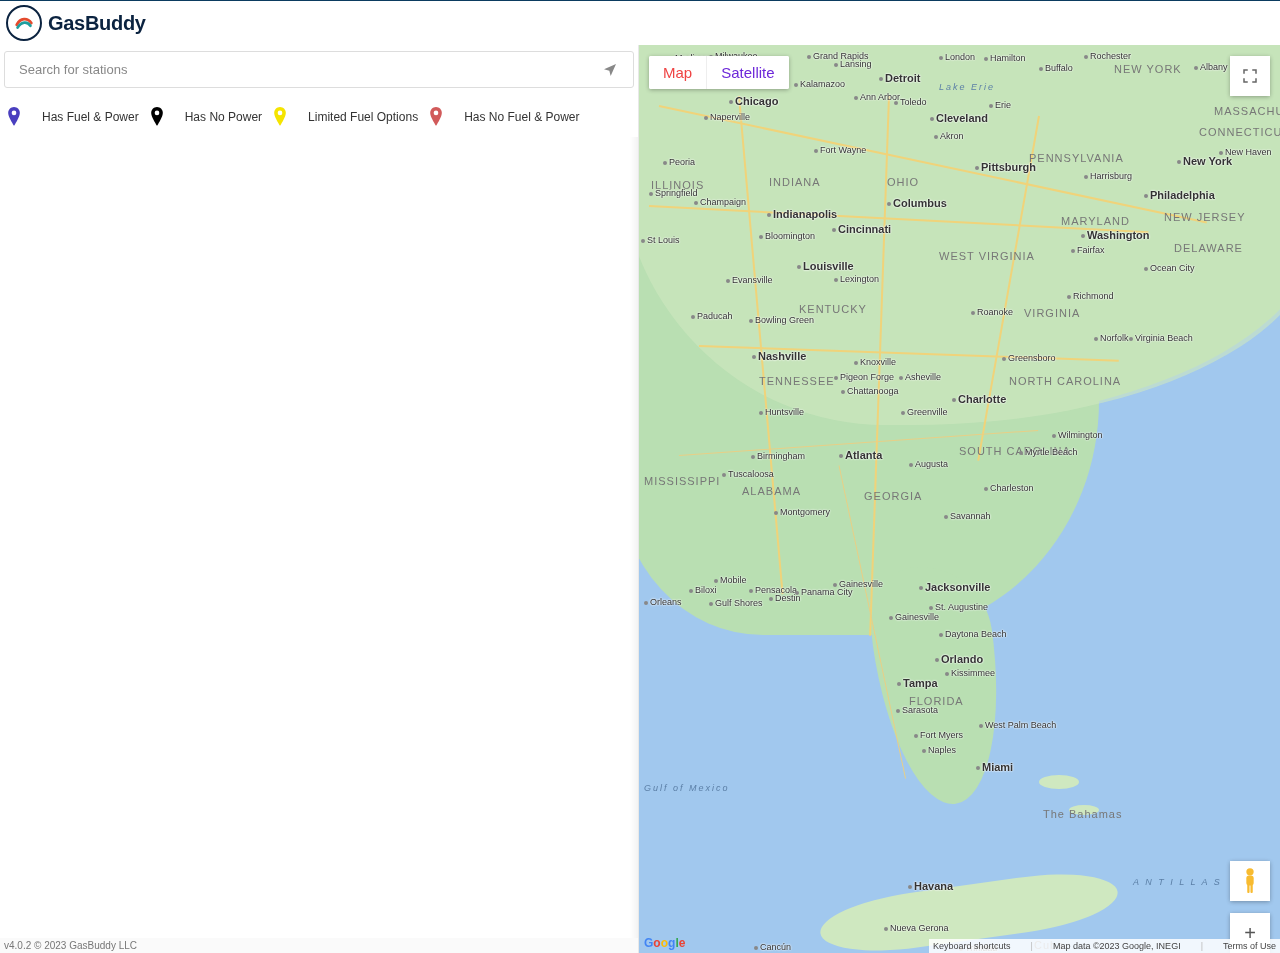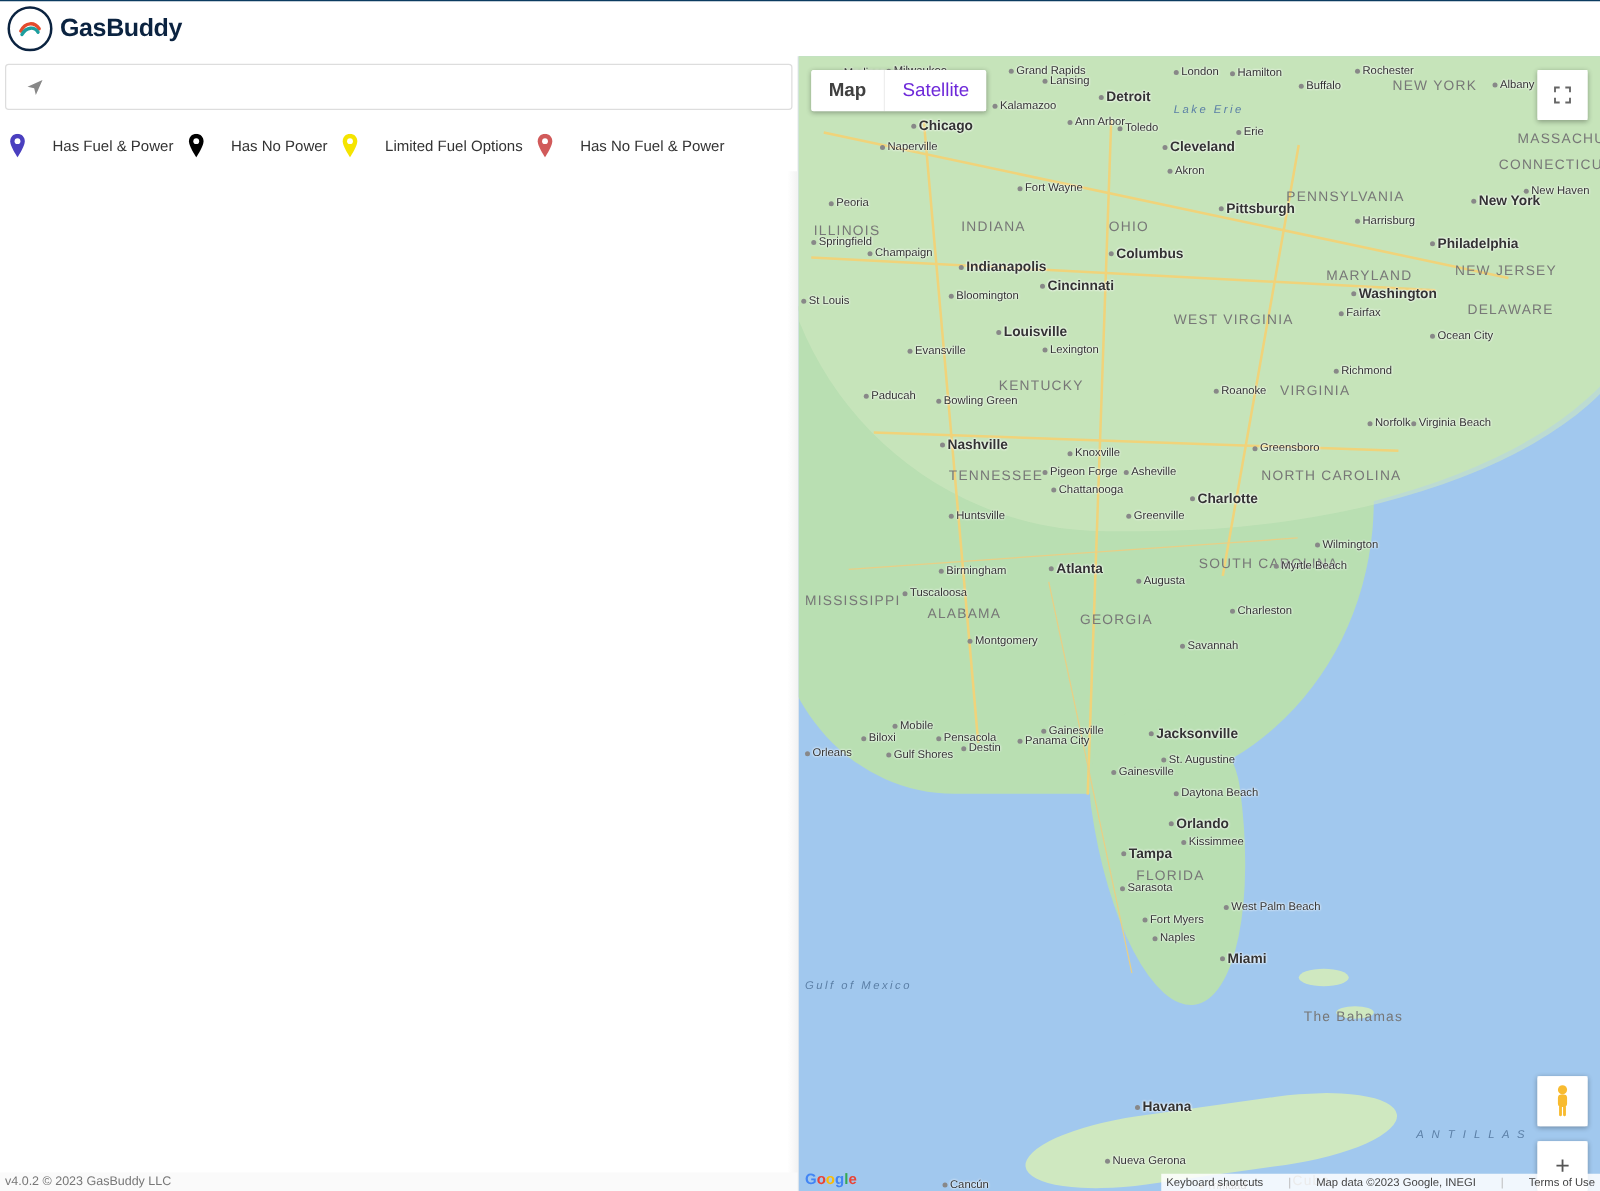--- a/index.html
+++ b/index.html
@@ -22,21 +22,21 @@
 .locate-btn{width:22px;height:22px;display:flex;align-items:center;justify-content:center;cursor:pointer;color:#888}
 
 .legend{display:flex;align-items:center;gap:4px;padding:18px 6px 0 6px;font-size:12px;color:#333}
 .legend-item{display:flex;align-items:center;gap:20px;margin-right:6px}
 .pin{width:16px;height:22px;display:flex;align-items:center;justify-content:center}
 
 .side-scroll{position:absolute;right:0;top:92px;bottom:0;width:8px;background:linear-gradient(to right,transparent,#f3f3f3)}
 
 .map-type{position:absolute;left:10px;top:11px;background:#fff;border-radius:2px;box-shadow:0 1px 4px rgba(0,0,0,.3);display:flex;overflow:hidden;z-index:5}
 .map-type button{border:none;background:#fff;padding:8px 14px;font-size:15px;cursor:pointer;color:#6d28d9}
-.map-type button.active{color:#404040;font-weight:700}
+.map-type button.active{color:#ef4444;font-weight:400}
 .map-type .divider{width:1px;background:#eee}
 
 .ctrl{position:absolute;right:10px;background:#fff;border-radius:2px;box-shadow:0 1px 4px rgba(0,0,0,.3);z-index:5}
 .ctrl button{width:40px;height:40px;border:none;background:#fff;display:flex;align-items:center;justify-content:center;cursor:pointer;color:#555;font-size:20px}
 .fullscreen{top:11px}
 .pegman{top:816px}
 .pegman svg{display:block}
 .zoom{top:868px}
 
 .attrib{position:absolute;right:0;bottom:0;background:rgba(255,255,255,.85);font-size:9px;color:#444;padding:2px 4px;display:flex;align-items:center;gap:20px;z-index:5}
@@ -75,20 +75,21 @@
           <path d="M5 17 C9 10,16 10,19 15" fill="none" stroke="#1d9e9e" stroke-width="3" stroke-linecap="round"></path>
         </svg>
     </div>
     <span class="logo-text">GasBuddy</span>
   </div>
 </div>
 
 <div class="body">
   <div class="left">
     <div class="search">
+      <input type="text" placeholder="Search for stations" style="">
       <div class="locate-btn">
         <svg width="16" height="16" viewBox="0 0 24 24">
             <path d="M3 11 L21 3 L13 21 L11 13 Z" fill="#888"></path>
           </svg>
       </div>
     </div>
 
     <div class="legend">
 
     <div class="legend-item">
@@ -237,21 +238,21 @@
         <div class="city med" style="left: 200px; top: 404px;"><span class="dot"></span><span>Atlanta</span></div>
         <div class="city " style="left: 112px; top: 406px;"><span class="dot"></span><span>Birmingham</span></div>
         <div class="city " style="left: 83px; top: 424px;"><span class="dot"></span><span>Tuscaloosa</span></div>
         <div class="city " style="left: 270px; top: 414px;"><span class="dot"></span><span>Augusta</span></div>
         <div class="city " style="left: 135px; top: 462px;"><span class="dot"></span><span>Montgomery</span></div>
         <div class="city " style="left: 305px; top: 466px;"><span class="dot"></span><span>Savannah</span></div>
         <div class="city " style="left: 75px; top: 530px;"><span class="dot"></span><span>Mobile</span></div>
         <div class="city " style="left: 50px; top: 540px;"><span class="dot"></span><span>Biloxi</span></div>
         <div class="city " style="left: 70px; top: 553px;"><span class="dot"></span><span>Gulf Shores</span></div>
         <div class="city " style="left: 110px; top: 540px;"><span class="dot"></span><span>Pensacola</span></div>
-        <div class="city " style="left: 175px; top: 542px;"><span class="dot"></span><span>Panama City</span></div>
+        <div class="city " style="left: 156px; top: 542px;"><span class="dot"></span><span>Panama City</span></div>
         <div class="city " style="left: 130px; top: 548px;"><span class="dot"></span><span>Destin</span></div>
         <div class="city " style="left: 194px; top: 534px;"><span class="dot"></span><span>Gainesville</span></div>
         <div class="city med" style="left: 280px; top: 536px;"><span class="dot"></span><span>Jacksonville</span></div>
         <div class="city " style="left: 290px; top: 557px;"><span class="dot"></span><span>St. Augustine</span></div>
         <div class="city " style="left: 250px; top: 567px;"><span class="dot"></span><span>Gainesville</span></div>
         <div class="city " style="left: 300px; top: 584px;"><span class="dot"></span><span>Daytona Beach</span></div>
         <div class="city med" style="left: 296px; top: 608px;"><span class="dot"></span><span>Orlando</span></div>
         <div class="city " style="left: 306px; top: 623px;"><span class="dot"></span><span>Kissimmee</span></div>
         <div class="city med" style="left: 258px; top: 632px;"><span class="dot"></span><span>Tampa</span></div>
         <div class="city " style="left: 257px; top: 660px;"><span class="dot"></span><span>Sarasota</span></div>
@@ -259,21 +260,21 @@
         <div class="city " style="left: 275px; top: 685px;"><span class="dot"></span><span>Fort Myers</span></div>
         <div class="city " style="left: 283px; top: 700px;"><span class="dot"></span><span>Naples</span></div>
         <div class="city med" style="left: 337px; top: 716px;"><span class="dot"></span><span>Miami</span></div>
         <div class="city " style="left: 5px; top: 552px;"><span class="dot"></span><span>Orleans</span></div>
         <div class="city med" style="left: 269px; top: 835px;"><span class="dot"></span><span>Havana</span></div>
         <div class="city " style="left: 245px; top: 878px;"><span class="dot"></span><span>Nueva Gerona</span></div>
         <div class="city " style="left: 115px; top: 897px;"><span class="dot"></span><span>Cancún</span></div>
         <div class="city " style="left: 320px; top: 898px;"><span class="dot"></span><span>Trinidad</span></div>
         <div class="water-label" style="left: 300px; top: 37px;">Lake Erie</div>
         <div class="water-label" style="left: 5px; top: 738px;">Gulf of Mexico</div>
-        <div class="water-label" style="left: 494px; top: 832px; margin-top: 25px;">A N T I L L A S</div>
+        <div class="water-label" style="left: 494px; top: 832px;">A N T I L L A S</div>
       </div>
 
     <div class="map-type">
       <button class="active">Map</button>
       <div class="divider"></div>
       <button>Satellite</button>
     </div>
 
     <div class="ctrl fullscreen">
       <button>

